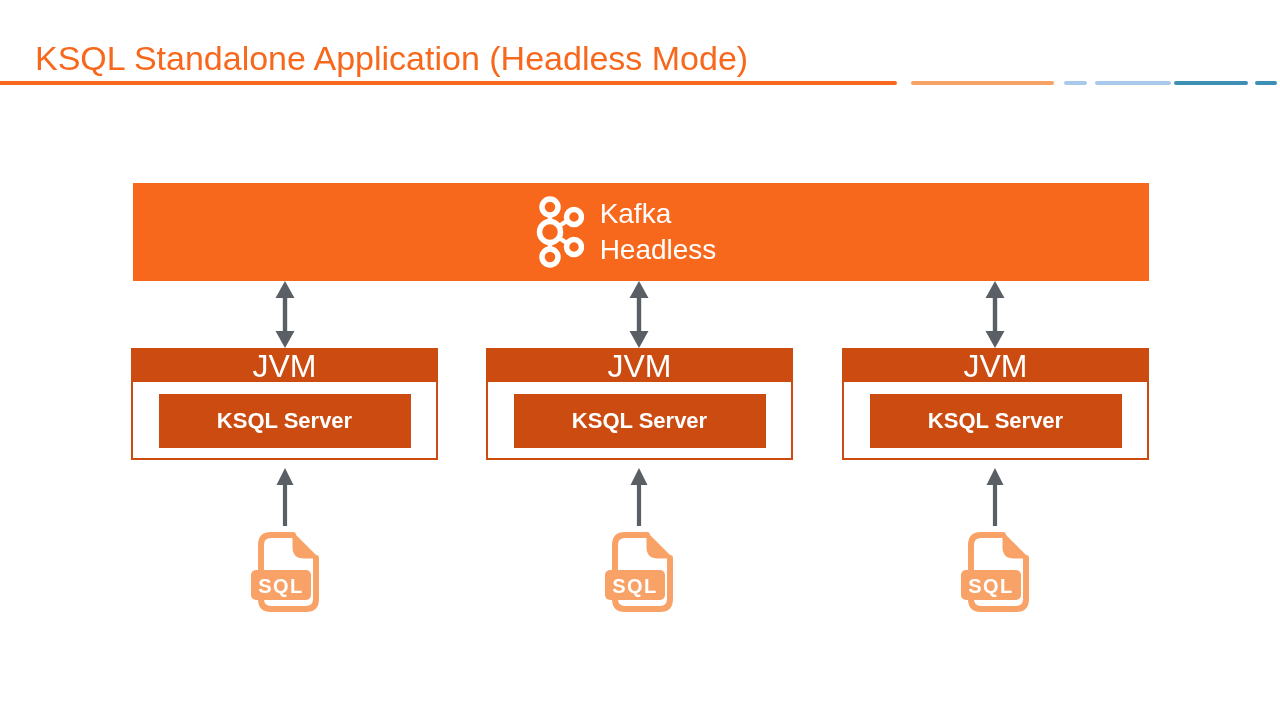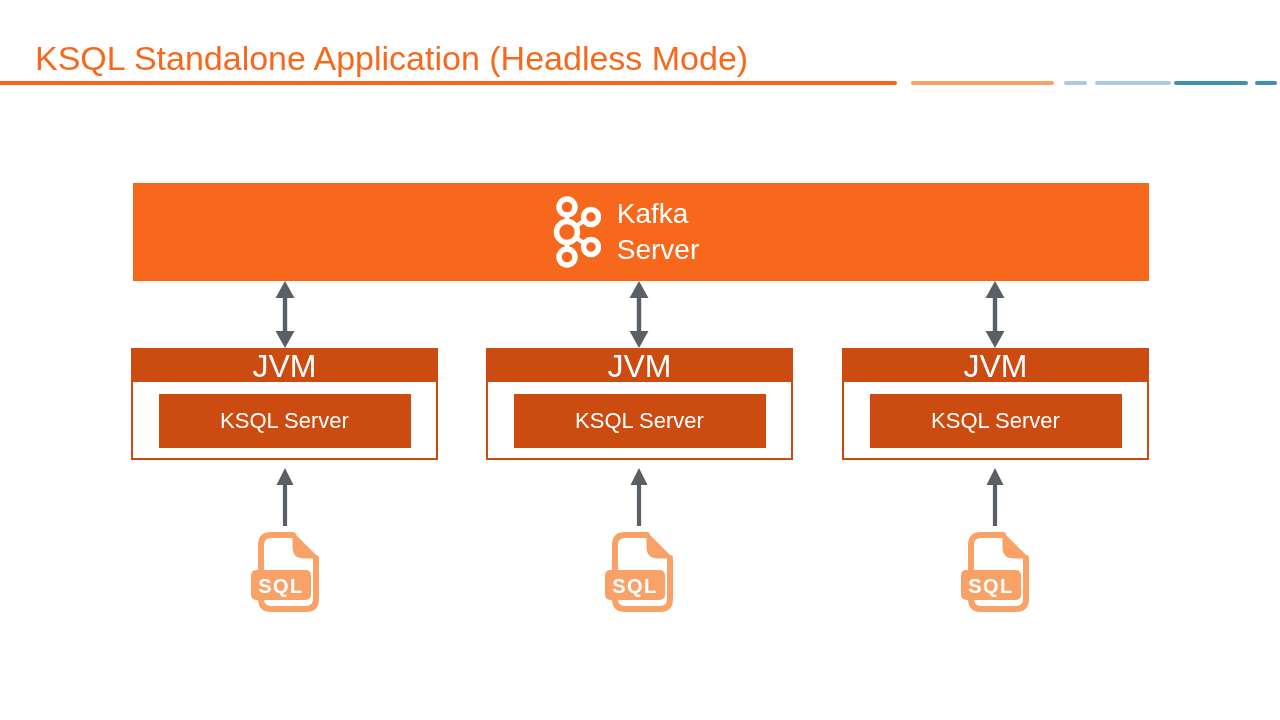--- a/index.html
+++ b/index.html
@@ -39,21 +39,21 @@
   .uarrow{top:468px;}
   .arrow-shape{fill:var(--arrow-gray);}
 
   .jvm{position:absolute;top:348px;width:307px;height:112px;background:#fff;
     border:2px solid var(--dark-orange);}
   .jvm-header{height:32px;background:var(--dark-orange);color:#fff;font-size:32px;
     line-height:32px;text-align:center;font-weight:400;}
   .jvm-body{position:relative;height:76px;background:#fff;}
   .ksql{position:absolute;left:50%;transform:translateX(-50%);top:12px;width:252px;height:54px;
     background:var(--dark-orange);color:#fff;font-size:22px;line-height:54px;
-    text-align:center;font-weight:400;}
+    text-align:center;font-weight:700;}
 
   .sqlicon{position:absolute;top:532px;display:block;}
   .sql-doc{fill:none;stroke:var(--light-orange);stroke-width:6;stroke-linecap:round;}
   .sql-fold{fill:var(--light-orange);stroke:var(--light-orange);stroke-width:3;stroke-linejoin:round;}
   .sql-badge{fill:var(--light-orange);}
   .sql-text{fill:#fff;font-size:20px;font-weight:bold;letter-spacing:1.5px;
     font-family:"Liberation Sans", sans-serif;}
 </style>
 </head>
 <body>
@@ -76,21 +76,21 @@
       <circle cx="18" cy="61" r="8" stroke-width="5.5"></circle>
       <circle cx="42" cy="21" r="7.5" stroke-width="5.5"></circle>
       <circle cx="42" cy="51" r="7.5" stroke-width="5.5"></circle>
       <line x1="18" y1="19" x2="18" y2="25.5" stroke-width="4.5"></line>
       <line x1="18" y1="46.5" x2="18" y2="53" stroke-width="4.5"></line>
       <line x1="26.5" y1="30.5" x2="35.5" y2="24.5" stroke-width="4.5"></line>
       <line x1="26.5" y1="41.5" x2="35.5" y2="47.5" stroke-width="4.5"></line>
     </svg>
     <div class="kafka-text">
       <div>Kafka</div>
-      <div>Server</div>
+      <div>Headless</div>
     </div>
   </div>
 
   <svg class="varrow" style="left:274px" width="22" height="67" viewBox="0 0 22 67">
     <polygon class="arrow-shape" points="11,0 20.5,17 1.5,17"></polygon>
     <rect class="arrow-shape" x="8.8" y="15" width="4.4" height="37"></rect>
     <polygon class="arrow-shape" points="11,67 20.5,50 1.5,50"></polygon>
   </svg>
   <svg class="varrow" style="left:628px" width="22" height="67" viewBox="0 0 22 67">
     <polygon class="arrow-shape" points="11,0 20.5,17 1.5,17"></polygon>

